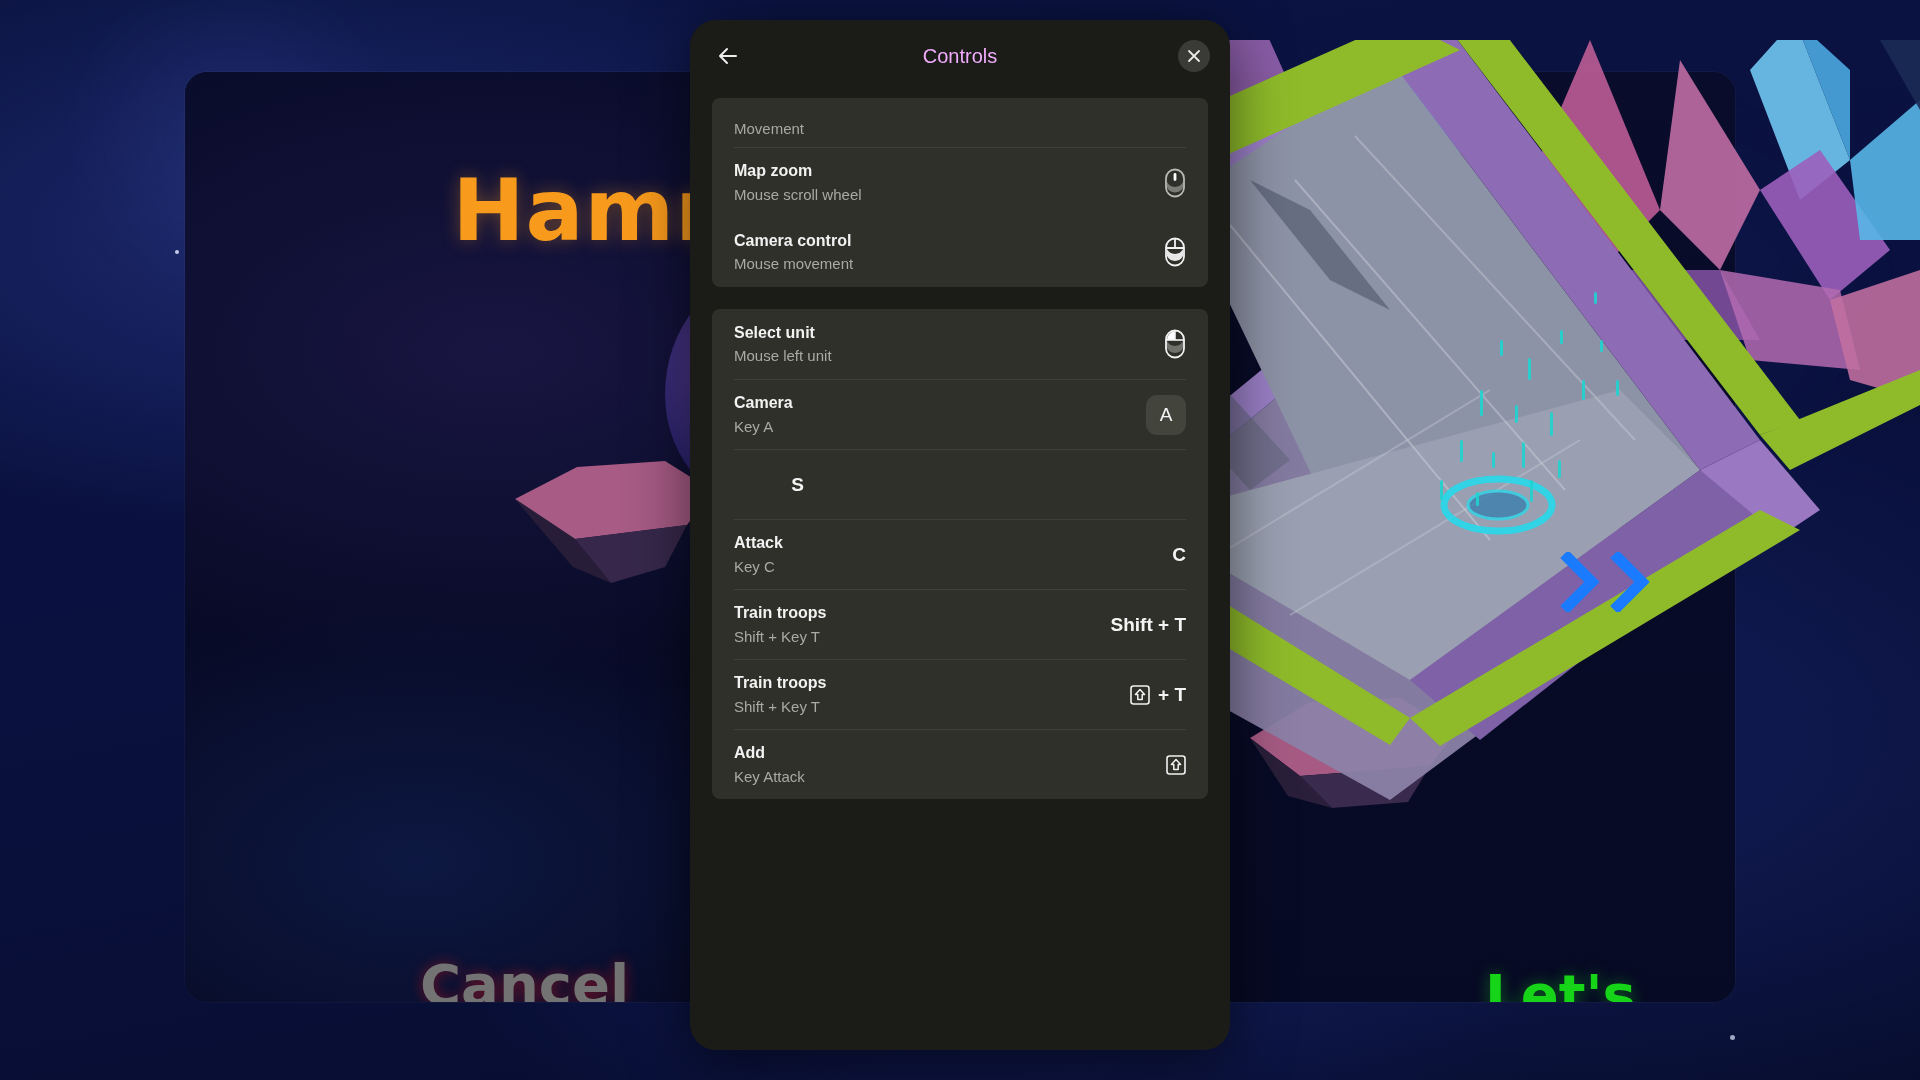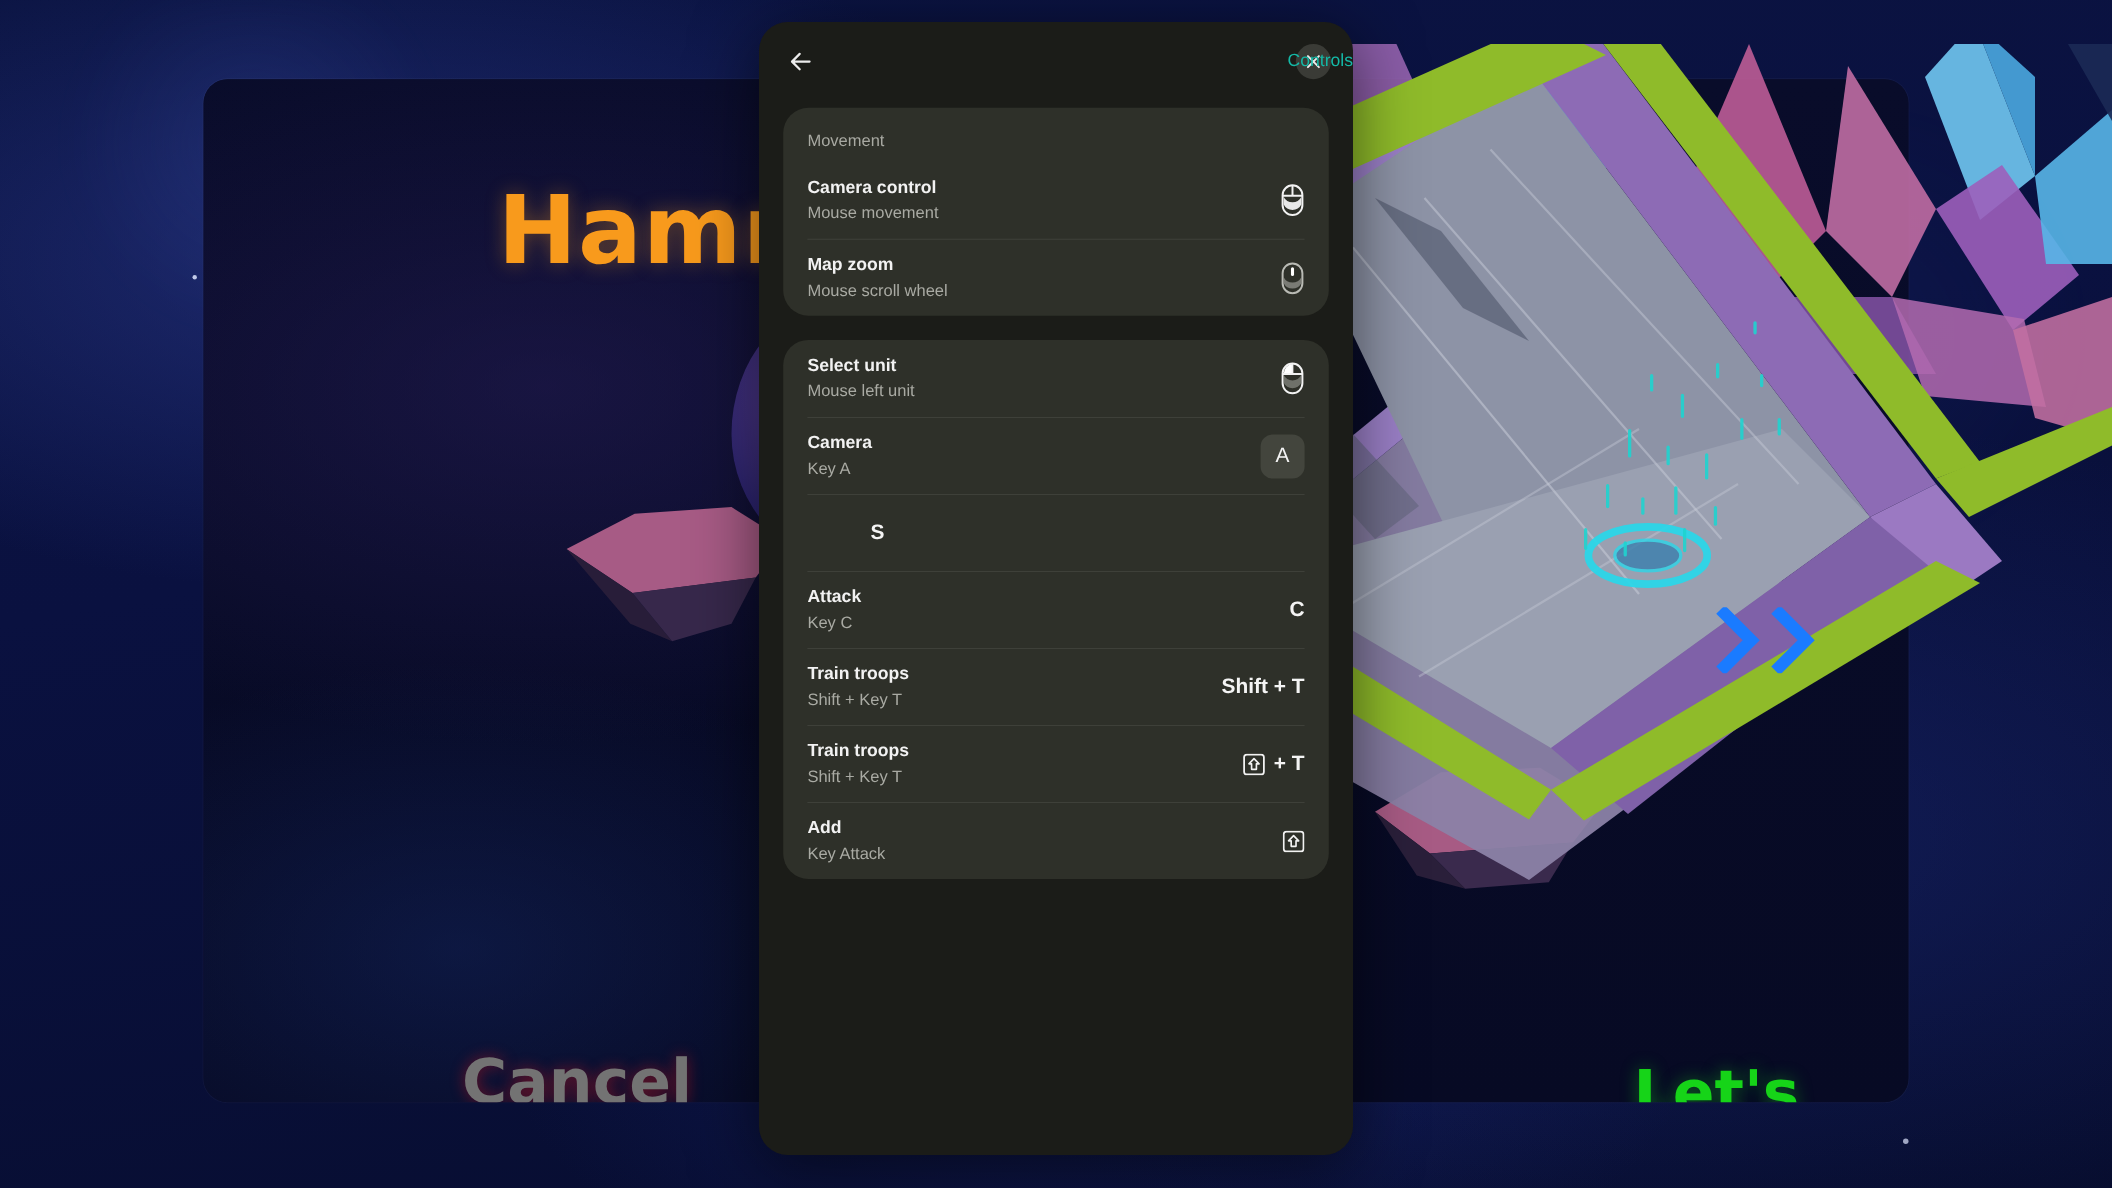--- a/index.html
+++ b/index.html
@@ -86,33 +86,33 @@
   }
   .modal-header {
     position:relative; height:72px; display:flex; align-items:center;
     padding:0 20px;
   }
   .hdr-btn {
     width:36px; height:36px; display:flex; align-items:center; justify-content:center;
     cursor:pointer; color:#ececec;
   }
   .hdr-title {
-    position:absolute; left:0; width:100%; text-align:right;
-    color:#14b8a6; font-size:16px; font-weight:400; pointer-events:none;
+    position:absolute; left:0; width:100%; text-align:center;
+    color:#f0abfc; font-size:20px; font-weight:400; pointer-events:none;
   }
   .close-btn {
     margin-left:auto; width:32px; height:32px; border-radius:50%;
     background:#3a3b36; display:flex; align-items:center; justify-content:center;
     cursor:pointer; color:#eaeaea;
   }
 
   .modal-body { padding:6px 22px 0 22px; }
 
   .card {
-    background:#2e3029; border-radius:23px; padding:0 22px;
+    background:#2e3029; border-radius:8px; padding:0 22px;
     margin-bottom:22px;
   }
   .card-label {
     color:#a8a9a2; font-size:15px; padding:22px 0 10px 0;
   }
   .row {
     display:flex; align-items:center; min-height:70px;
     border-top:1px solid rgba(255,255,255,.08);
     padding:12px 0;
   }
@@ -268,44 +268,44 @@
     <div class="close-btn">
       <svg width="16" height="16" viewBox="0 0 16 16">
         <path d="M3 3 L13 13 M13 3 L3 13" stroke="currentColor" stroke-width="1.8" stroke-linecap="round"></path>
       </svg>
     </div>
   </div>
 
   <div class="modal-body" id="sections-host">
       <div class="card">
         <div class="card-label">Movement</div>
+        <div class="row">
+          <div class="row-texts">
+            <div class="row-title">Map zoom</div>
+            <div class="row-sub">Mouse scroll wheel</div>
+          </div>
+          <div class="row-right">
+            <svg width="22" height="30" viewBox="0 0 22 30">
+    <rect x="2" y="1.5" width="18" height="27" rx="9" fill="none" stroke="#b9bab4" stroke-width="1.8"></rect>
+    <rect x="9.6" y="5" width="2.8" height="8" rx="1.4" fill="#ffffff"></rect>
+    <path d="M3 14 A9 9 0 0 0 19 14 L19 19.5 A9 9 0 0 1 3 19.5 Z" fill="#b9bab4" opacity=".55"></path>
+  </svg>
+          </div>
+        </div>
         <div class="row first">
           <div class="row-texts">
             <div class="row-title">Camera control</div>
             <div class="row-sub">Mouse movement</div>
           </div>
           <div class="row-right">
             <svg width="22" height="30" viewBox="0 0 22 30">
     <rect x="2" y="1.5" width="18" height="27" rx="9" fill="none" stroke="#f2f2f2" stroke-width="1.8"></rect>
     <path d="M2 11h18" stroke="#f2f2f2" stroke-width="1.8"></path>
     <path d="M11 1.5v9.5" stroke="#f2f2f2" stroke-width="1.8"></path>
     <path d="M3 12 A9 9 0 0 0 19 12 L19 19 A9 9 0 0 1 3 19 Z" fill="#f2f2f2" opacity=".95"></path>
-  </svg>
-          </div>
-        </div>
-        <div class="row">
-          <div class="row-texts">
-            <div class="row-title">Map zoom</div>
-            <div class="row-sub">Mouse scroll wheel</div>
-          </div>
-          <div class="row-right">
-            <svg width="22" height="30" viewBox="0 0 22 30">
-    <rect x="2" y="1.5" width="18" height="27" rx="9" fill="none" stroke="#b9bab4" stroke-width="1.8"></rect>
-    <rect x="9.6" y="5" width="2.8" height="8" rx="1.4" fill="#ffffff"></rect>
-    <path d="M3 14 A9 9 0 0 0 19 14 L19 19.5 A9 9 0 0 1 3 19.5 Z" fill="#b9bab4" opacity=".55"></path>
   </svg>
           </div>
         </div>
       </div>
       <div class="card">
         <div class="row first">
           <div class="row-texts">
             <div class="row-title">Select unit</div>
             <div class="row-sub">Mouse left unit</div>
           </div>

